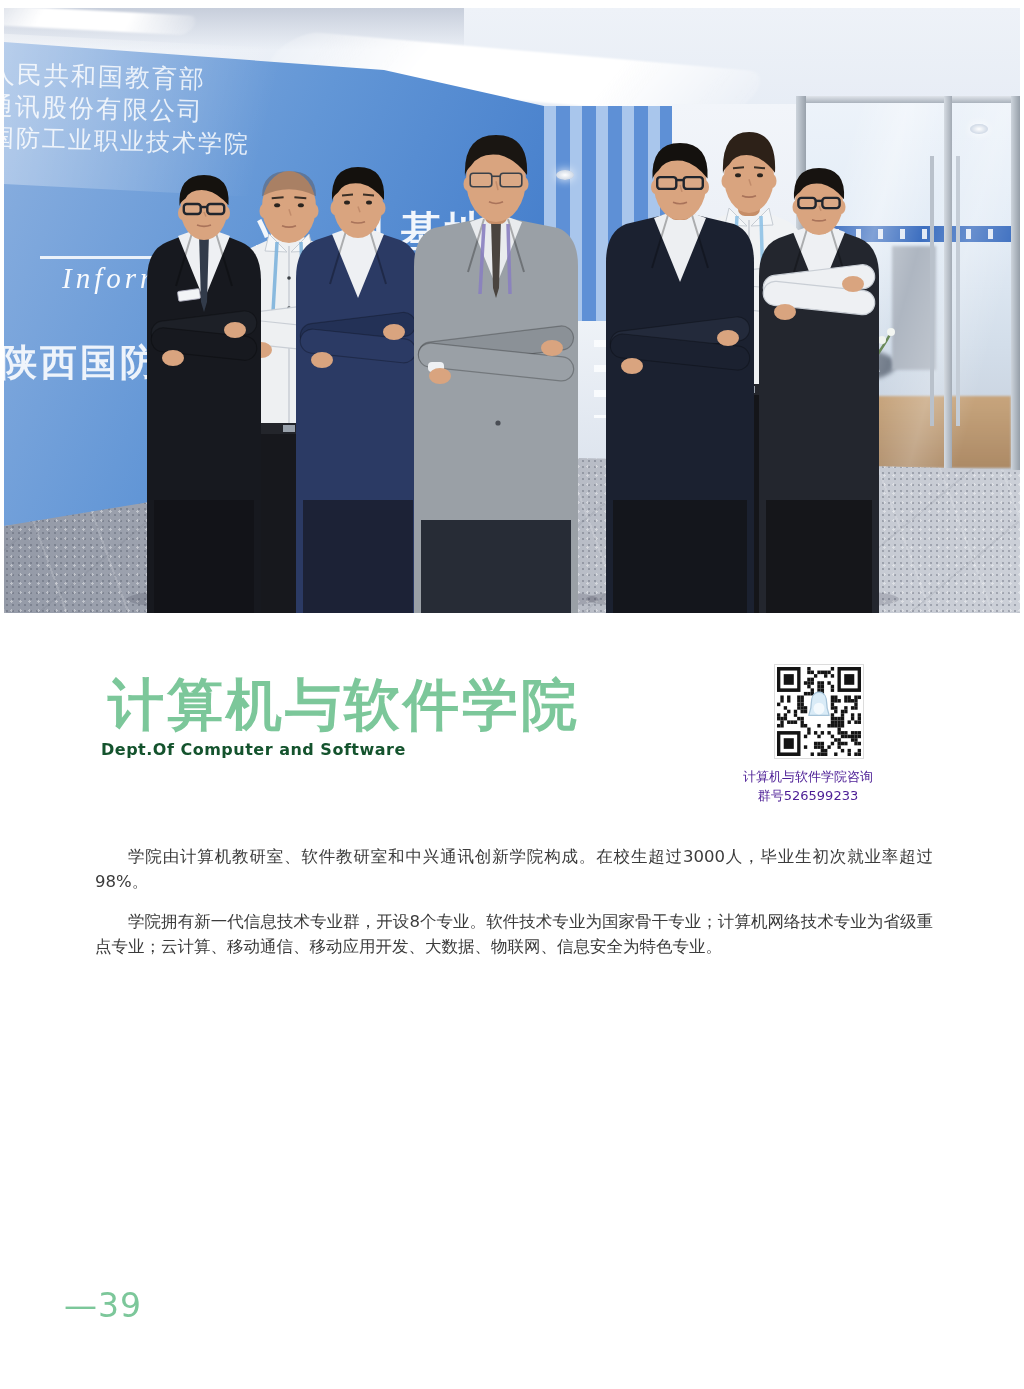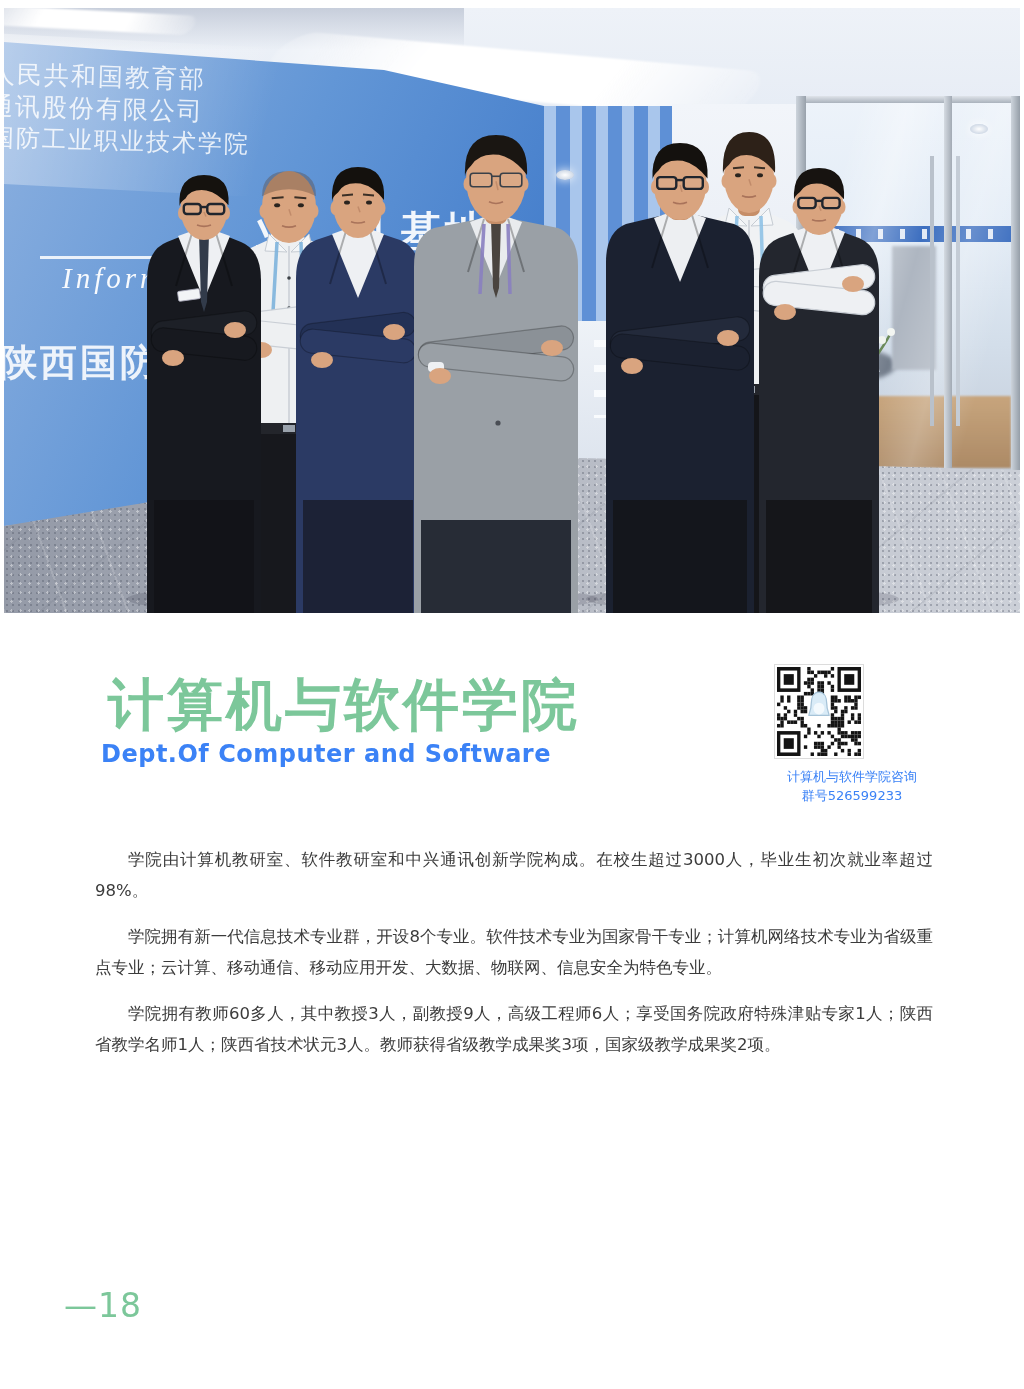--- a/index.html
+++ b/index.html
@@ -73,35 +73,35 @@
   .ict-line{left:36px;top:248px;width:534px;height:3px;background:rgba(255,255,255,.85);}
   .inform{left:58px;top:254px;font-family:"Liberation Serif","DejaVu Serif",serif;font-style:italic;
        font-size:29px;letter-spacing:4px;color:rgba(255,255,255,.95);}
   .sign-bottom{left:-4px;top:330px;font-size:37px;letter-spacing:3px;color:rgba(255,255,255,.88);font-weight:600;}
   .people-svg{left:0;top:0;width:1016px;height:605px;}
   .plant{left:842px;top:306px;}
 
   
   .title-zh{position:absolute;left:100px;top:660px;margin:8px;font-size:56px;font-weight:bold;
        color:#7cc79a;letter-spacing:3px;}
-  .title-en{position:absolute;left:101px;top:740px;font-size:24px;font-weight:bold;
-       color:#3b82f6;letter-spacing:.5px;}
+  .title-en{position:absolute;left:101px;top:740px;font-size:16px;font-weight:bold;
+       color:#14532d;letter-spacing:.5px;}
 
   
   .qr-box{position:absolute;left:774px;top:664px;width:90px;height:95px;box-sizing:border-box;
        border:1px solid #dcdcdc;background:#fff;padding:2px;}
   .qr-box svg{width:100%;height:100%;display:block;}
   .qr-penguin{position:absolute;left:50%;top:42%;transform:translate(-50%,-50%);}
-  .qr-cap{position:absolute;left:776px;width:152px;text-align:center;color:#3b82f6;}
+  .qr-cap{position:absolute;left:732px;width:152px;text-align:center;color:#4c1d95;}
   .qr-cap1{top:768px;font-size:13px;}
   .qr-cap2{top:787px;font-size:13px;}
 
   
   .body-text{position:absolute;left:95px;top:844px;width:838px;}
-  .body-text p{margin:0 0 15px 0;text-indent:2em;font-size:16.5px;line-height:31px;
+  .body-text p{margin:0 0 15px 0;text-indent:2em;font-size:16.5px;line-height:25px;
        color:#3b3b3b;text-align:justify;}
 
   
   .page-num{position:absolute;left:64px;top:1286px;font-size:33px;color:#7cc79a;letter-spacing:1px;}
 </style>
 </head>
 <body>
 
 <div class="page">
 
@@ -523,17 +523,16 @@
         <ellipse cx="12" cy="19" rx="6" ry="6.5" fill="#f3f9fd"></ellipse>
       </svg>
     </div>
   </div>
   <div class="qr-cap qr-cap1">计算机与软件学院咨询</div>
   <div class="qr-cap qr-cap2">群号526599233</div>
 
   <div class="body-text">
     <p>学院由计算机教研室、软件教研室和中兴通讯创新学院构成。在校生超过3000人，毕业生初次就业率超过98%。</p>
     <p>学院拥有新一代信息技术专业群，开设8个专业。软件技术专业为国家骨干专业；计算机网络技术专业为省级重点专业；云计算、移动通信、移动应用开发、大数据、物联网、信息安全为特色专业。</p>
-    <p>学院拥有教师60多人，其中教授3人，副教授9人，高级工程师6人；享受国务院政府特殊津贴专家1人；陕西省教学名师1人；陕西省技术状元3人。教师获得省级教学成果奖3项，国家级教学成果奖2项。</p>
   </div>
 
-  <div class="page-num">—18</div>
+  <div class="page-num">—39</div>
 </div>
 
 </body></html>

